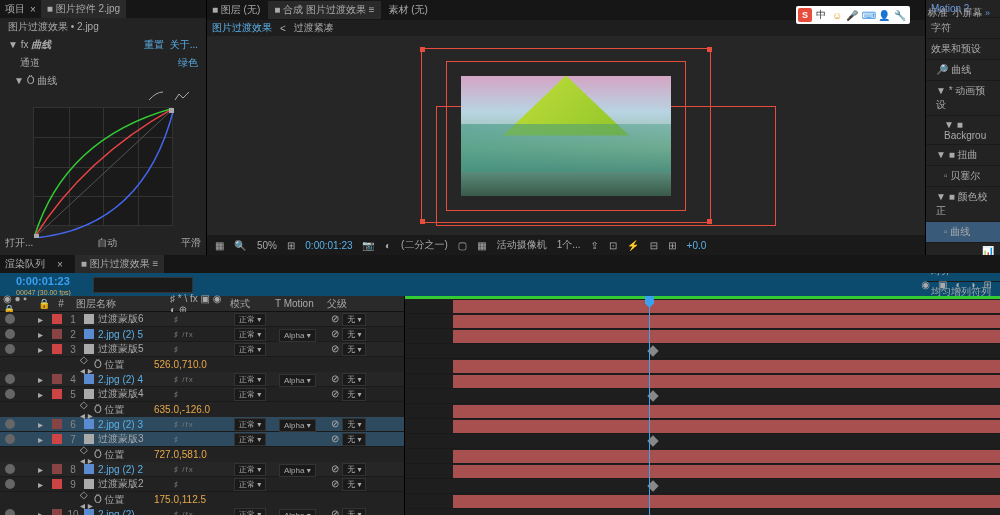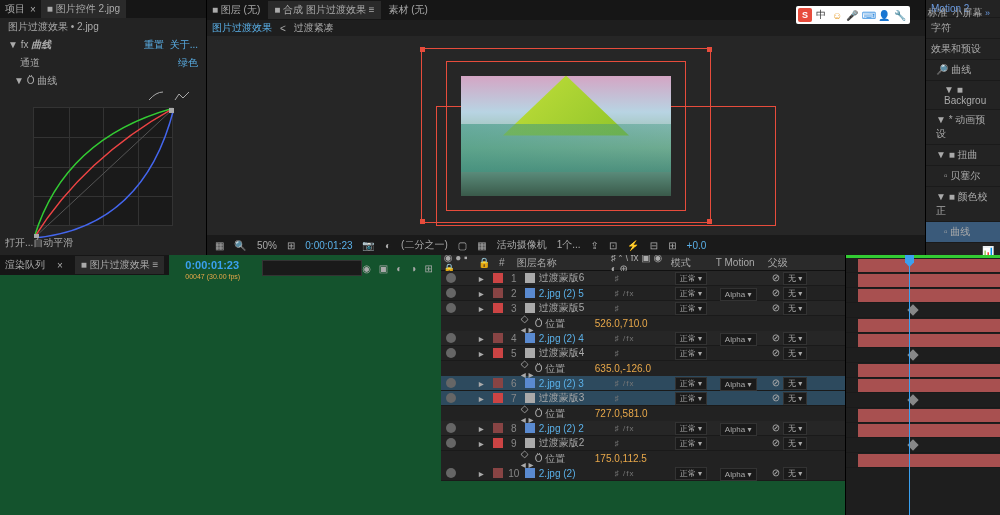--- a/index.html
+++ b/index.html
@@ -5,34 +5,34 @@
 *{margin:0;padding:0;box-sizing:border-box;font-family:"Microsoft YaHei",sans-serif;font-size:10px;color:#aaa;user-select:none}
 body{background:#1a1a1a;width:1000px;height:515px;overflow:hidden;position:relative}
 .top-area{height:255px;display:flex}
 .effects-panel{width:207px;background:#232323;border-right:1px solid #000;display:flex;flex-direction:column}
 .panel-header{height:20px;background:#161616;display:flex;align-items:center;padding:0 5px;font-size:9px}
 .tab-active{background:#2a2a2a;padding:2px 6px}
 .effect-sub{padding:2px 8px;font-size:9px;display:flex;justify-content:space-between}
 .curve-canvas{width:140px;height:130px;background:#1a1a1a;margin:5px auto;position:relative;border:1px solid #333}
 .curve-grid{position:absolute;inset:0}
 .curve-grid-line{position:absolute;background:#333}
-.curve-labels{display:flex;justify-content:flex-start;padding:5px;font-size:9px}
+.curve-labels{display:flex;justify-content:space-between;padding:5px;font-size:9px}
 .viewer-area{flex:1;background:#1e1e1e;display:flex;flex-direction:column;position:relative}
 .viewer-tabs{height:20px;background:#161616;display:flex;align-items:center;padding:0 5px;gap:8px;font-size:9px}
 .viewer-sub{height:16px;display:flex;align-items:center;padding:0 5px;gap:8px;font-size:9px}
 .viewer-canvas{flex:1;position:relative;display:flex;align-items:center;justify-content:center;background:#262626}
 .comp-image{width:210px;height:120px;position:relative;background:linear-gradient(180deg,#d4a5c4 0%,#b8d4e3 30%,#8fb89a 60%,#5a8b7a 80%,#3a5a4a 100%)}
 .comp-image::before{content:"";position:absolute;top:0;left:20%;width:60%;height:50%;background:linear-gradient(135deg,#c4e03a,#8fc42a);clip-path:polygon(50% 0,0 100%,100% 100%)}
 .comp-image::after{content:"";position:absolute;bottom:20%;left:0;right:0;height:40%;background:linear-gradient(90deg,rgba(60,150,130,0.6),rgba(60,150,130,0.4))}
 .bbox{position:absolute;border:1px solid #e74c3c}
 .bbox .handle{position:absolute;width:5px;height:5px;background:#e74c3c}
 .viewer-footer{height:20px;background:#1a1a1a;display:flex;align-items:center;padding:0 8px;gap:10px;font-size:9px}
 .right-panel{width:75px;background:#232323;border-left:1px solid #000;display:flex;flex-direction:column;font-size:9px}
 .right-item{padding:3px 5px;border-bottom:1px solid #1a1a1a}
-.timeline-area{height:260px;background:#14532d;display:flex;flex-direction:row}
+.timeline-area{height:260px;background:#0c4a6e;display:flex;flex-direction:column}
 .tl-header{height:20px;background:#161616;display:flex;align-items:center;padding:0 5px;gap:12px;font-size:9px}
 .tl-time{padding:2px 8px;color:#3aa0f0;font-size:11px;font-weight:bold}
 .tl-body{flex:1;display:flex}
 .tl-left{width:405px;display:flex;flex-direction:column;border-right:1px solid #000}
 .tl-cols{height:16px;background:#2a2a2a;display:flex;align-items:center;font-size:9px;border-bottom:1px solid #111}
 .tl-col-controls{width:38px;display:flex;gap:2px;padding:0 3px}
 .tl-col-num{width:22px;text-align:center}
 .tl-col-name{width:98px;padding-left:4px}
 .tl-col-sw{width:60px}
 .tl-col-mode{width:45px}
@@ -174,22 +174,22 @@
       <span>⊞</span>
       <span style="color:#5ab0e8">+0.0</span>
     </div>
   </div>
 
   <div class="right-panel">
     <div class="right-item" style="color:#6a9ae0">Motion 2</div>
     <div class="right-item">字符</div>
     <div class="right-item">效果和预设</div>
     <div class="right-item" style="padding-left:10px">🔎 <span>曲线</span></div>
+    <div class="right-item" style="padding-left:10px">▼ * <span>动画预设</span></div>
     <div class="right-item" style="padding-left:18px">▼ ■ <span>Backgrou</span></div>
-    <div class="right-item" style="padding-left:10px">▼ * <span>动画预设</span></div>
     <div class="right-item" style="padding-left:10px">▼ ■ <span>扭曲</span></div>
     <div class="right-item" style="padding-left:18px">▫ <span>贝塞尔</span></div>
     <div class="right-item" style="padding-left:10px">▼ ■ <span>颜色校正</span></div>
     <div class="right-item" style="padding-left:18px;background:#3a5a7a">▫ <span>曲线</span></div>
     <div class="right-item" style="text-align:right">📊</div>
     <div class="right-item">对齐</div>
     <div class="right-item" style="font-size:10px">均匀增列符列</div>
     <div class="right-item" style="display:flex;gap:2px">▫▫▫ ▫▫▫</div>
     <div class="right-item" style="font-size:8px">分布图层:</div>
     <div class="right-item" style="display:flex;gap:2px">▫▫▫ ▫▫▫</div>

